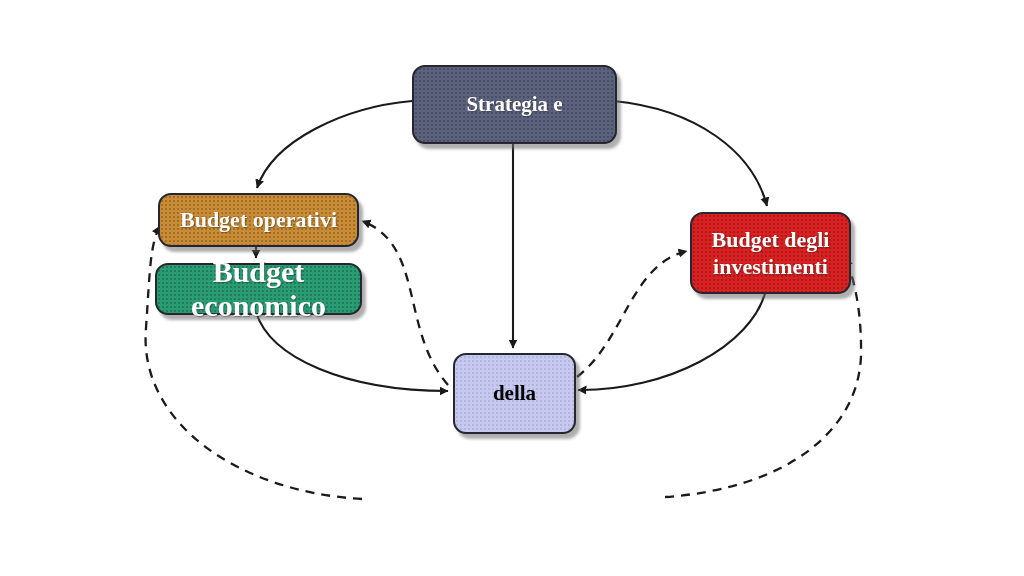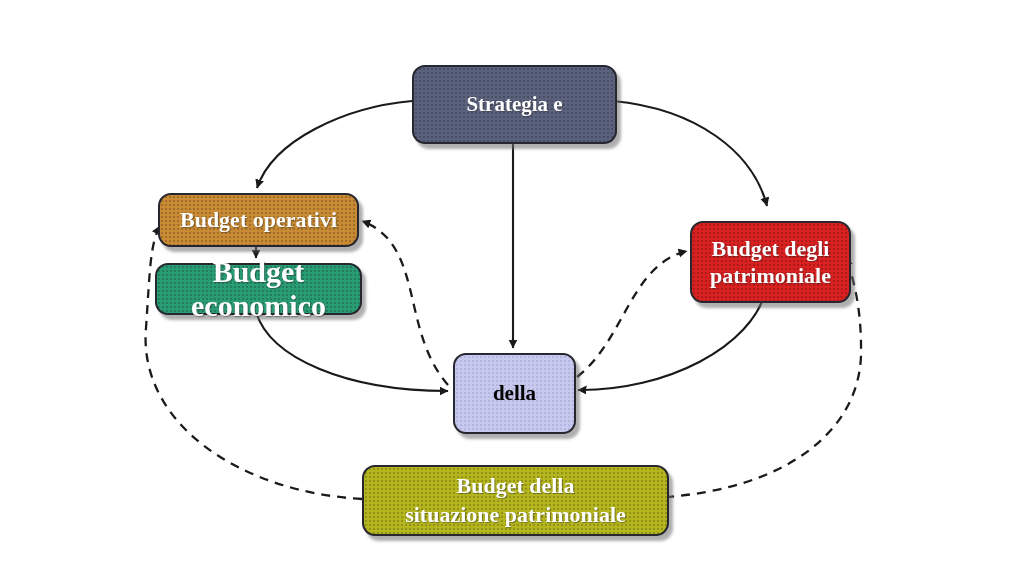--- a/index.html
+++ b/index.html
@@ -21,21 +21,21 @@
     font-weight:bold; text-align:center; color:#ffffff;
     text-shadow:1px 1px 1px rgba(40,40,40,0.45);
     background-image:radial-gradient(rgba(0,0,0,0.20) 1px, rgba(255,255,255,0.06) 1.1px, transparent 1.3px);
     background-size:4px 4px;
   }
   .node span { display:block; }
 
   .n-strategia   { left:412px; top:65px;  width:201px; height:75px; background-color:#5b627e; font-size:21px; line-height:1.3; }
   .n-operativi   { left:158px; top:193px; width:197px; height:50px; background-color:#c98b33; font-size:22px; }
   .n-economico   { left:155px; top:263px; width:203px; height:48px; background-color:#2a9c74; font-size:30px; }
-  .n-investimenti{ left:690px; top:212px; width:157px; height:78px; background-color:#d92121; font-size:22px; line-height:1.25;margin-top:9px; }
+  .n-investimenti{ left:690px; top:212px; width:157px; height:78px; background-color:#d92121; font-size:22px; line-height:1.25; }
   .n-cassa       { left:453px; top:353px; width:119px; height:77px; background-color:#c7c9ee; color:#000000; text-shadow:none; font-size:21px; line-height:1.3;
                    background-image:radial-gradient(rgba(40,40,120,0.12) 1px, transparent 1.2px); }
   .n-patrimoniale{ left:362px; top:465px; width:303px; height:67px; background-color:#b5b61e; font-size:22px; line-height:1.3; }
 </style>
 </head>
 <body>
 
 <div class="canvas">
 
   <svg class="edges" width="1024" height="576" viewBox="0 0 1024 576">
@@ -65,25 +65,21 @@
   <div class="node n-operativi">
     <span>Budget operativi</span>
   </div>
 
   <div class="node n-economico">
     <span>Budget economico</span>
   </div>
 
   <div class="node n-investimenti">
     <span>Budget degli</span>
-    <span>patrimoniale</span>
+    <span>investimenti</span>
   </div>
 
   <div class="node n-cassa">
     <span>della</span>
   </div>
 
-  <div class="node n-patrimoniale">
-    <span>Budget della</span>
-    <span>situazione patrimoniale</span>
-  </div>
 
 </div>
 
 </body></html>

